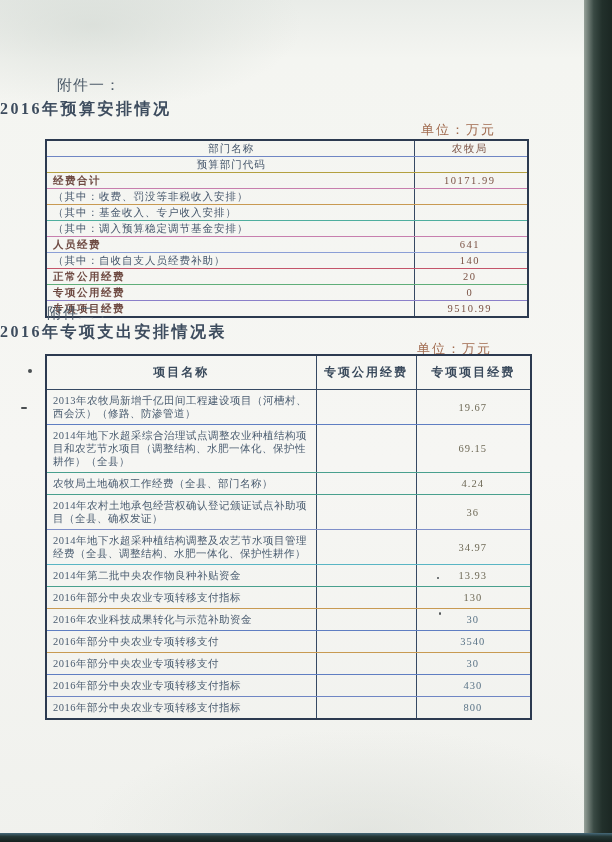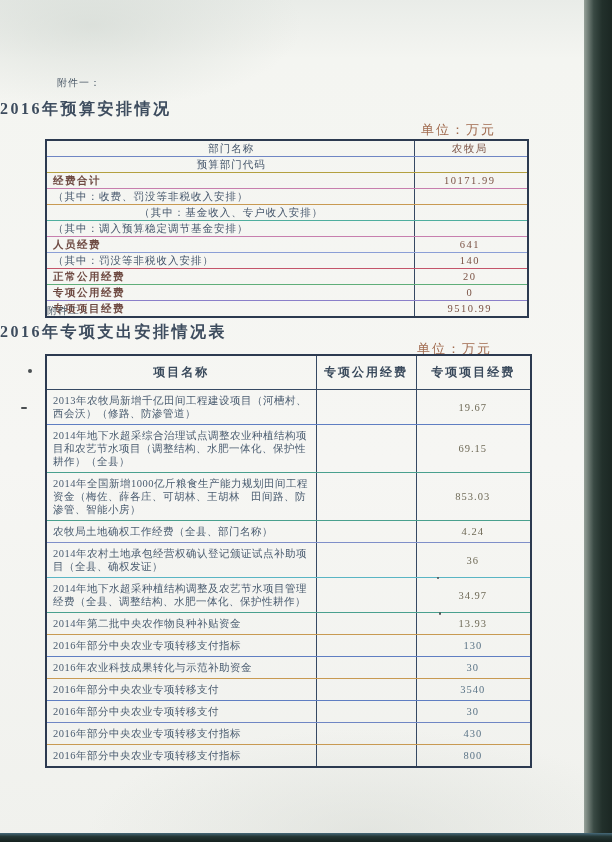--- a/index.html
+++ b/index.html
@@ -17,21 +17,21 @@
   }
   
   .scan-band-right{
     position:absolute;top:0;left:584px;width:28px;height:842px;
     background:linear-gradient(90deg,#97a29a 0%,#3a4a44 35%,#22302b 65%,#1b2723 100%);
   }
   .scan-band-bottom{
     position:absolute;left:0;top:833px;width:612px;height:9px;
     background:linear-gradient(180deg,#46697a 0%,#243634 40%,#16211f 100%);
   }
-  .label-small{position:absolute;font-size:10px;color:#4c5a68;letter-spacing:1px;text-align:center;}
+  .label-small{position:absolute;font-size:15px;color:#4c5a68;letter-spacing:1px;text-align:center;}
   .doc-title{
     position:absolute;left:0;width:600px;text-align:left;
     font-size:16px;font-weight:bold;color:#3d4c5e;letter-spacing:2.5px;
   }
   .unit{position:absolute;font-size:13px;color:#a06a4e;letter-spacing:2px;}
 
   table{border-collapse:collapse;table-layout:fixed;position:absolute;background:transparent;}
   td,th{overflow:hidden;}
 
   
@@ -47,21 +47,21 @@
   #table1 tr:nth-child(3) td:first-child,
   #table1 tr:nth-child(7) td:first-child,
   #table1 tr:nth-child(9) td:first-child,
   #table1 tr:nth-child(10) td:first-child,
   #table1 tr:nth-child(11) td:first-child{color:#6e4a42;font-weight:bold;letter-spacing:1.5px;}
   
   #table1 tr:nth-child(1) td{border-bottom:1px solid #6f86c4;}
   #table1 tr:nth-child(2) td{border-bottom:1px solid #b3a040;}
   #table1 tr:nth-child(3) td{border-bottom:1px solid #c77fae;}
   #table1 tr:nth-child(4) td{border-bottom:1px solid #c89a52;}
-  #table1 tr:nth-child(5) td{border-bottom:1px solid #4fae9e;text-align:center;}
+  #table1 tr:nth-child(5) td{border-bottom:1px solid #4fae9e;}
   #table1 tr:nth-child(6) td{border-bottom:1px solid #c77fae;}
   #table1 tr:nth-child(7) td{border-bottom:1px solid #8b9fd6;}
   #table1 tr:nth-child(8) td{border-bottom:1px solid #c4556a;}
   #table1 tr:nth-child(9) td{border-bottom:1px solid #5fae79;}
   #table1 tr:nth-child(10) td{border-bottom:1px solid #8a7fc9;}
 
   
   #table2{left:45px;top:354px;width:485px;border:2px solid #2c3a50;}
   #table2 th{
     border:1.5px solid #364963;font-size:12px;font-weight:bold;color:#3a4a5c;
@@ -133,21 +133,21 @@
         </tr>
         <tr>
           <td>（其中：调入预算稳定调节基金安排）</td>
           <td class="val"></td>
         </tr>
         <tr>
           <td>人员经费</td>
           <td class="val">641</td>
         </tr>
         <tr>
-          <td>（其中：罚没等非税收入安排）</td>
+          <td>（其中：自收自支人员经费补助）</td>
           <td class="val">140</td>
         </tr>
         <tr>
           <td>正常公用经费</td>
           <td class="val">20</td>
         </tr>
         <tr>
           <td>专项公用经费</td>
           <td class="val">0</td>
         </tr>
@@ -182,25 +182,20 @@
           <td>2013年农牧局新增千亿田间工程建设项目（河槽村、西会沃）（修路、防渗管道）</td>
           <td class="val"></td>
           <td class="val">19.67</td>
         </tr>
         <tr>
           <td>2014年地下水超采综合治理试点调整农业种植结构项目和农艺节水项目（调整结构、水肥一体化、保护性耕作）（全县）</td>
           <td class="val"></td>
           <td class="val">69.15</td>
         </tr>
         <tr>
-          <td>2014年全国新增1000亿斤粮食生产能力规划田间工程资金（梅佐、薛各庄、可胡林、王胡林　田间路、防渗管、智能小房）</td>
-          <td class="val"></td>
-          <td class="val">853.03</td>
-        </tr>
-        <tr>
           <td>农牧局土地确权工作经费（全县、部门名称）</td>
           <td class="val"></td>
           <td class="val">4.24</td>
         </tr>
         <tr>
           <td>2014年农村土地承包经营权确认登记颁证试点补助项目（全县、确权发证）</td>
           <td class="val"></td>
           <td class="val">36</td>
         </tr>
         <tr>

